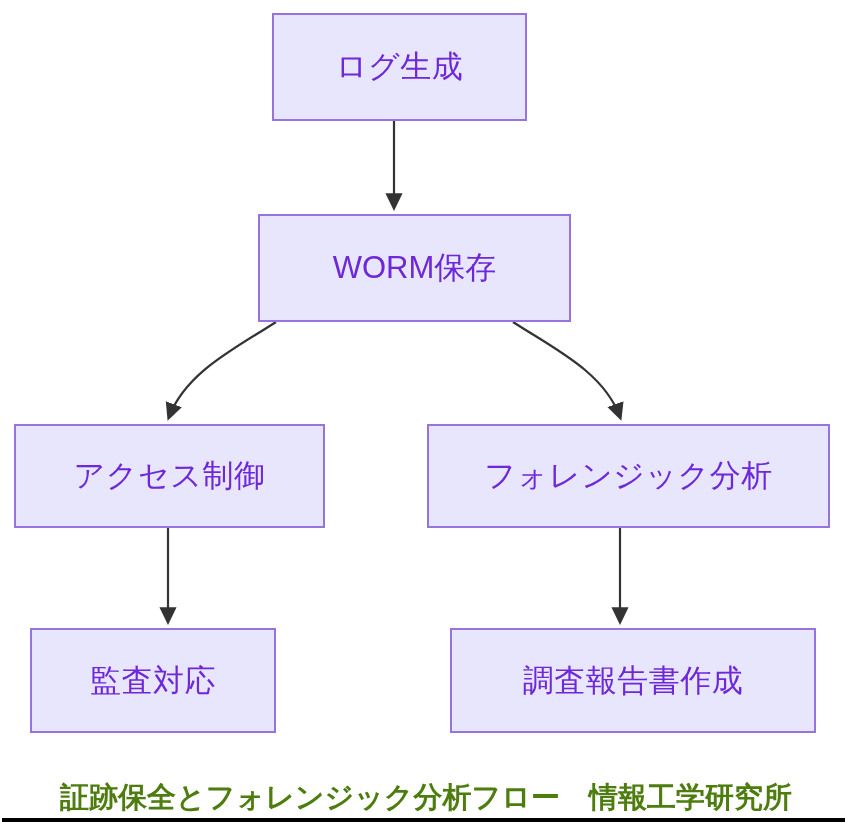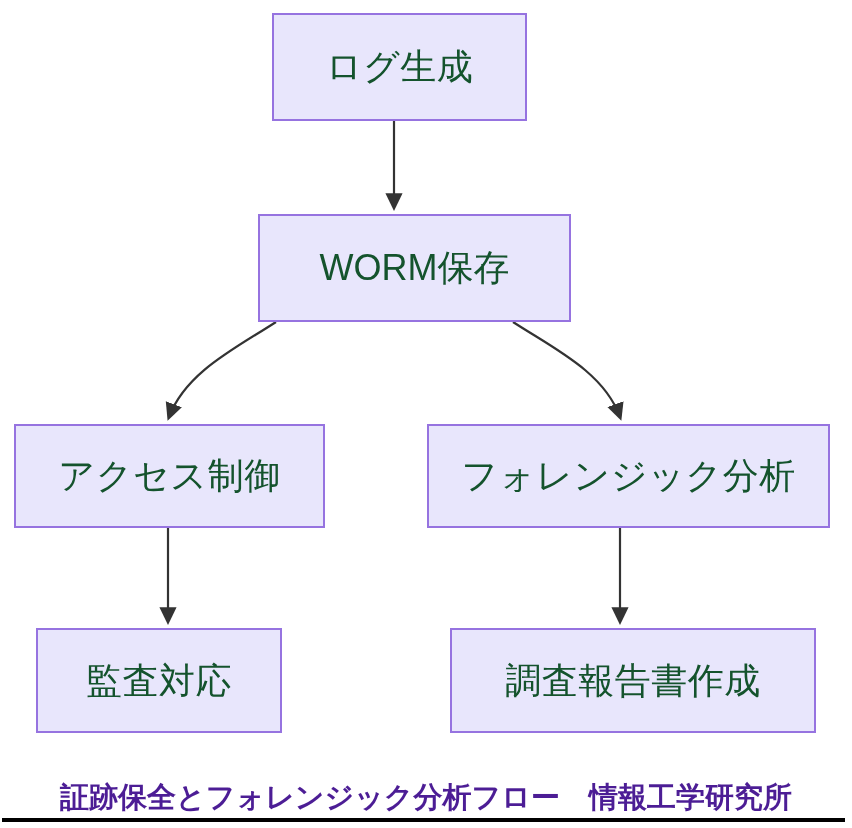--- a/index.html
+++ b/index.html
@@ -29,37 +29,37 @@
     position: absolute;
     box-sizing: border-box;
     background: #e8e6fc;
     border: 2px solid #9673e0;
     display: flex;
     align-items: center;
     justify-content: center;
     z-index: 2;
   }
   .node-label {
-    color: #14532d;
-    font-size: 36px;
+    color: #6d28d9;
+    font-size: 31px;
     line-height: 1.15;
     letter-spacing: 0.5px;
     white-space: nowrap;
     font-family: "Liberation Sans", "DejaVu Sans", sans-serif;
   }
   .node-label.latin-mixed {
     letter-spacing: 0px;
   }
   #caption {
     position: absolute;
     left: 0;
     top: 778px;
     width: 852px;
     text-align: center;
-    color: #4c1d95;
+    color: #4d7c0f;
     font-size: 29px;
     font-weight: bold;
     letter-spacing: 0px;
     white-space: nowrap;
     font-family: "Liberation Sans", "DejaVu Sans", sans-serif;
   }
   #caption-rule {
     position: absolute;
     left: 2px;
     top: 818px;
@@ -100,21 +100,21 @@
   </div>
 
   <div class="node" style="left:14px; top:424px; width:311px; height:104px;justify-content:center;">
     <span class="node-label">アクセス制御</span>
   </div>
 
   <div class="node" style="left:419px; top:424px; width:403px; height:104px;margin-left:8px;">
     <span class="node-label">フォレンジック分析</span>
   </div>
 
-  <div class="node" style="left:36px; top:628px; width:246px; height:105px;">
+  <div class="node" style="left:30px; top:628px; width:246px; height:105px;">
     <span class="node-label">監査対応</span>
   </div>
 
   <div class="node" style="left:450px; top:628px; width:366px; height:105px;">
     <span class="node-label">調査報告書作成</span>
   </div>
 
   <div id="caption">証跡保全とフォレンジック分析フロー　情報工学研究所</div>
   <div id="caption-rule"></div>
 

